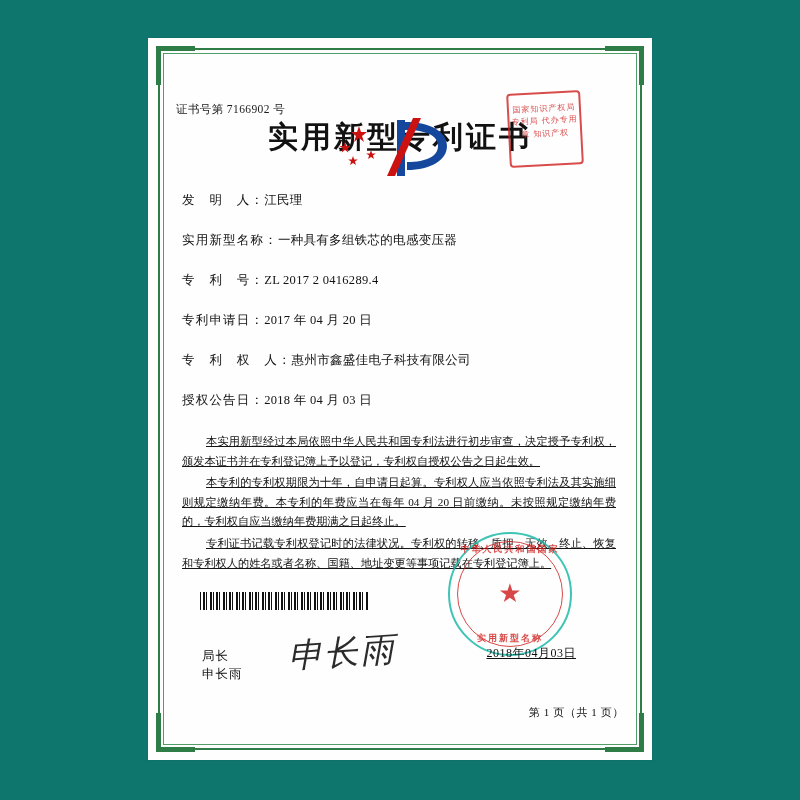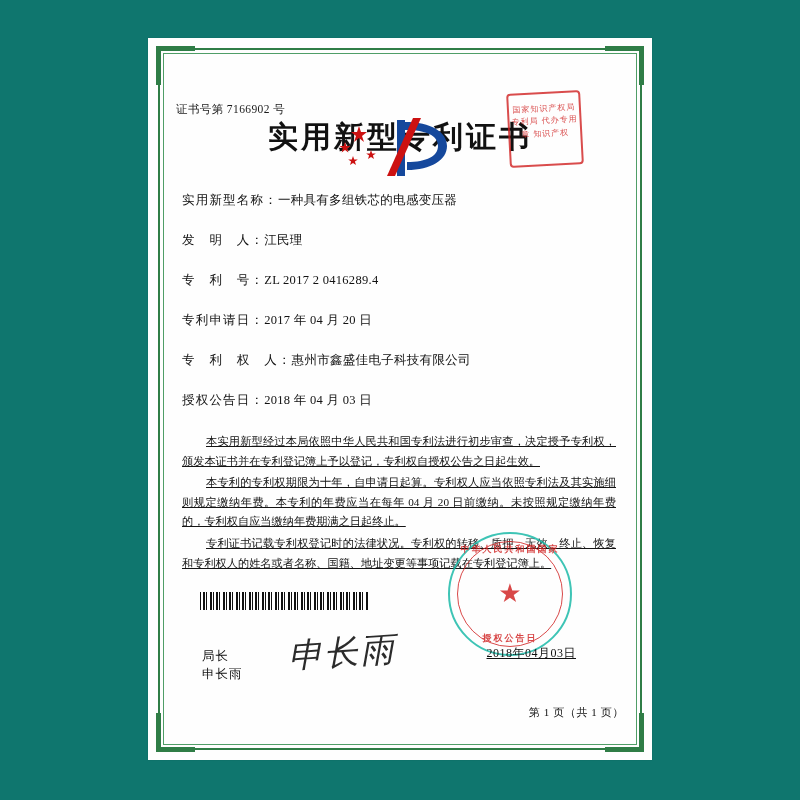--- a/index.html
+++ b/index.html
@@ -265,24 +265,24 @@
           <path d="M62 4 L62 60 L70 60 L70 4 Z" fill="#15489c"></path>
           <path d="M70 6 C96 6 112 16 112 30 C112 44 96 54 72 54 L72 46 C92 46 103 40 103 30 C103 20 92 14 70 14 Z" fill="#15489c"></path>
           <path d="M52 60 L78 2 L86 2 L60 60 Z" fill="#cc1111"></path>
         </svg>
       </div>
 
       <div class="title">实用新型专利证书</div>
 
       <div class="fields">
         <div class="field">
+          <span class="lbl">发　明　人：</span><span>江民理</span>
+        </div>
+        <div class="field">
           <span class="lbl">实用新型名称：</span><span>一种具有多组铁芯的电感变压器</span>
-        </div>
-        <div class="field">
-          <span class="lbl">发　明　人：</span><span>江民理</span>
         </div>
         <div class="field">
           <span class="lbl">专　利　号：</span><span>ZL 2017 2 0416289.4</span>
         </div>
         <div class="field">
           <span class="lbl">专利申请日：</span><span>2017 年 04 月 20 日</span>
         </div>
         <div class="field">
           <span class="lbl">专　利　权　人：</span><span>惠州市鑫盛佳电子科技有限公司</span>
         </div>
@@ -302,21 +302,21 @@
       <div class="signature-block">
         <div>局长</div>
         <div>申长雨</div>
       </div>
       <div class="handwriting">申长雨</div>
 
       <div class="seal-round">
         <div class="inner-ring"></div>
         <div class="arc-top">中华人民共和国国家</div>
         <div class="star">★</div>
-        <div class="arc-bottom">授权公告日</div>
+        <div class="arc-bottom">实用新型名称</div>
       </div>
       <div class="seal-date">2018年04月03日</div>
 
       <div class="seal-square">国家知识产权局
 专利局
 代办专用章
 知识产权</div>
 
       <div class="footer">第 1 页（共 1 页）</div>
     </div>

